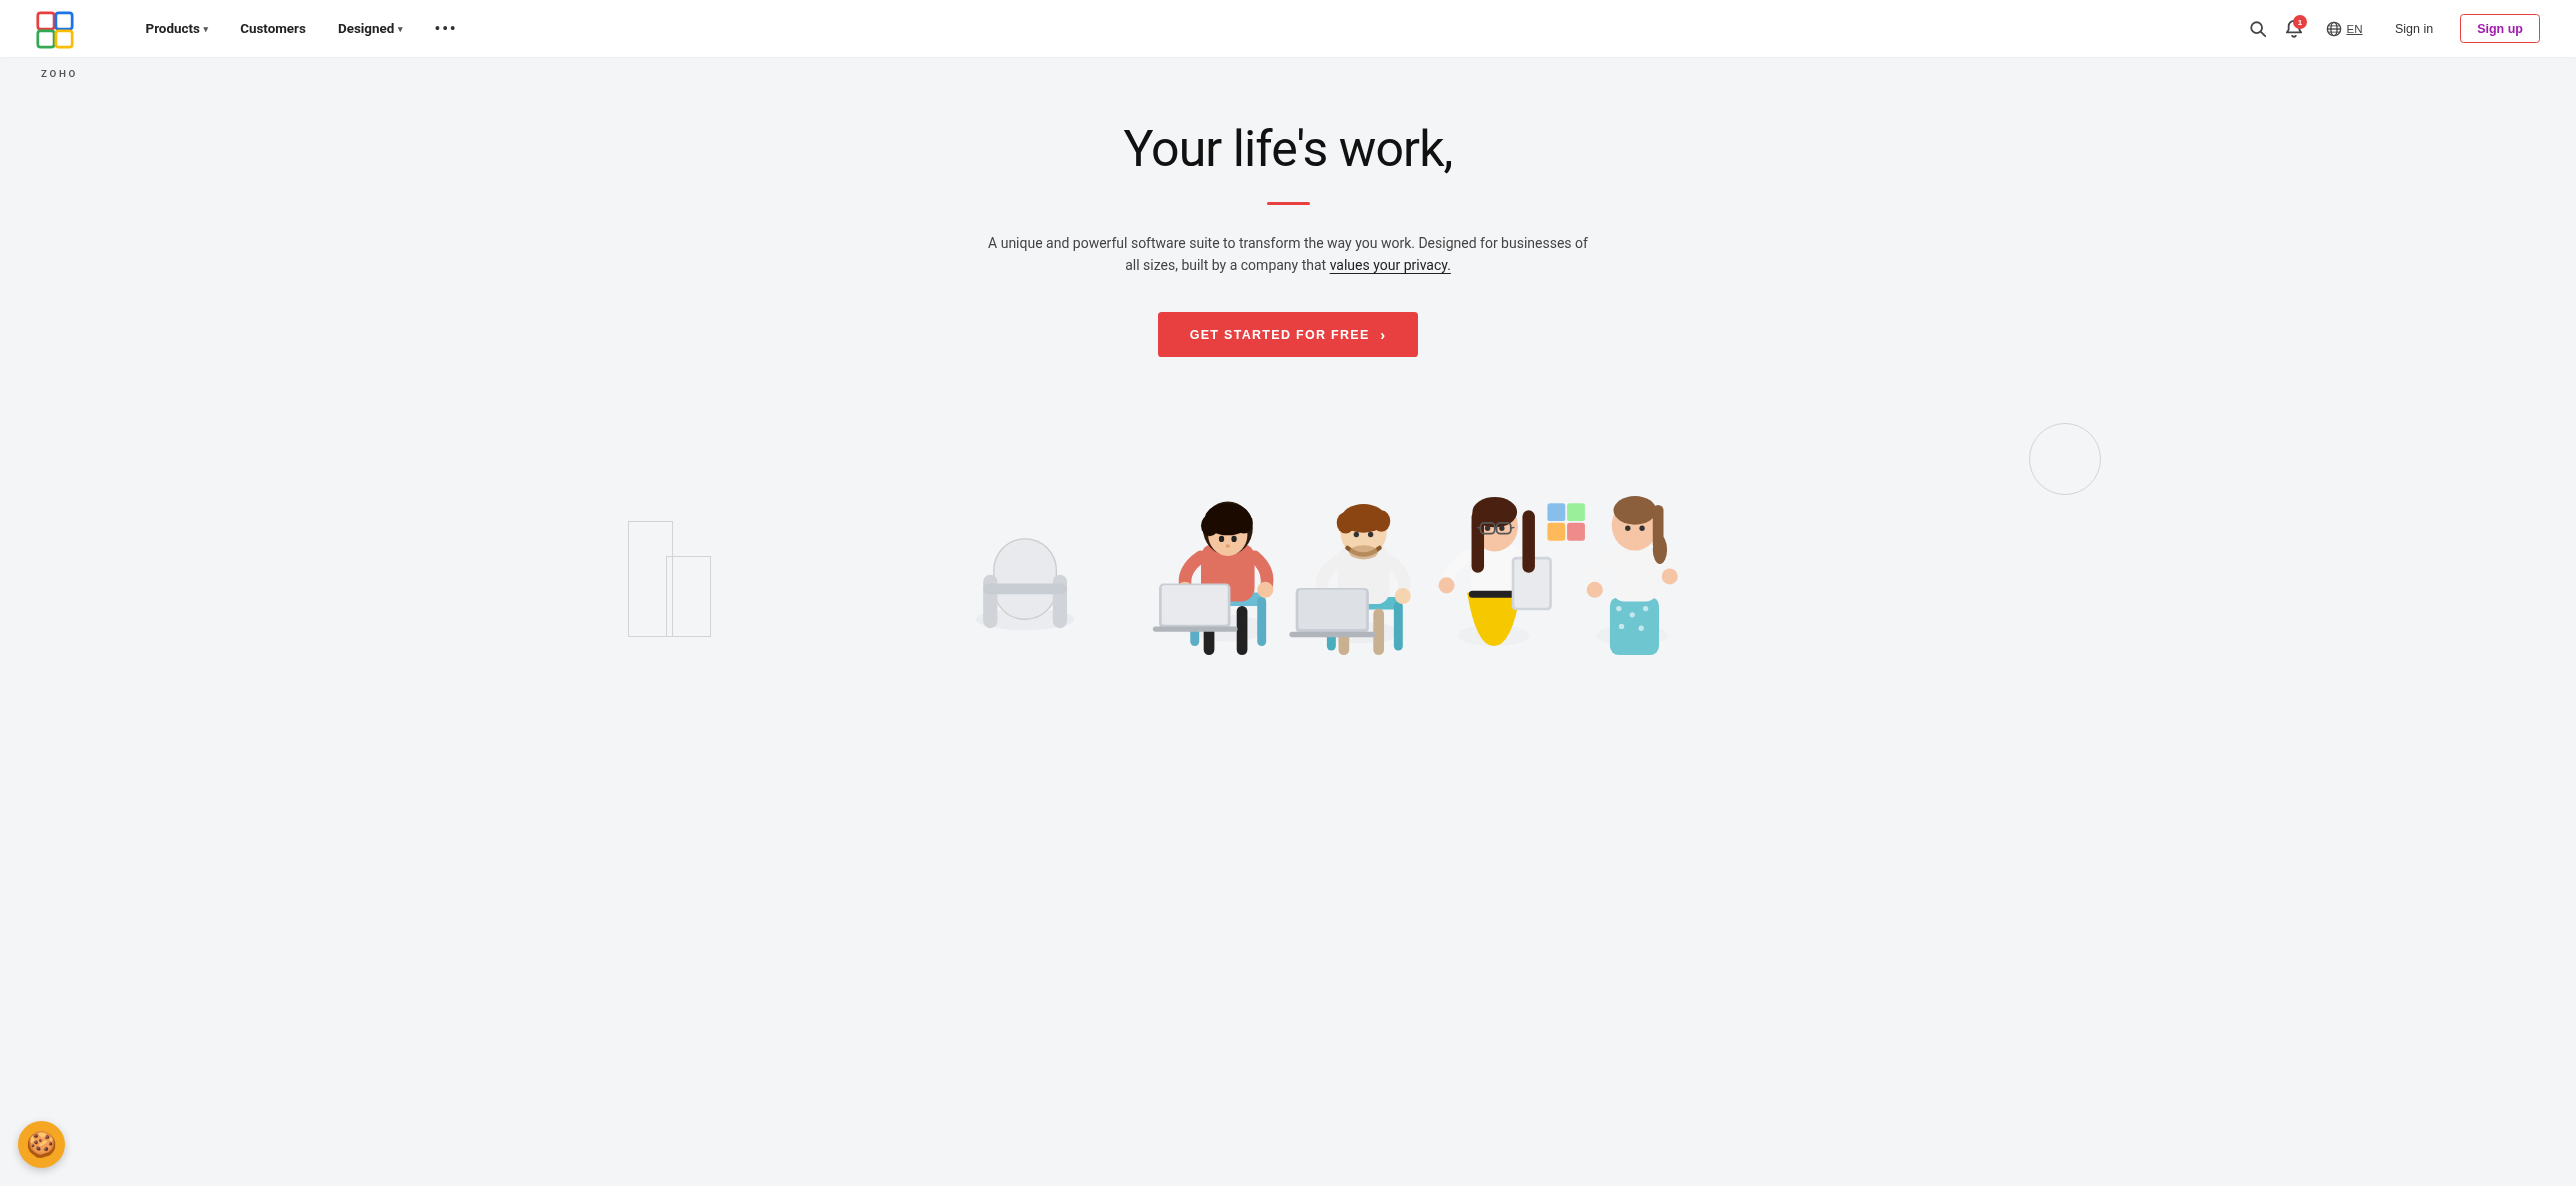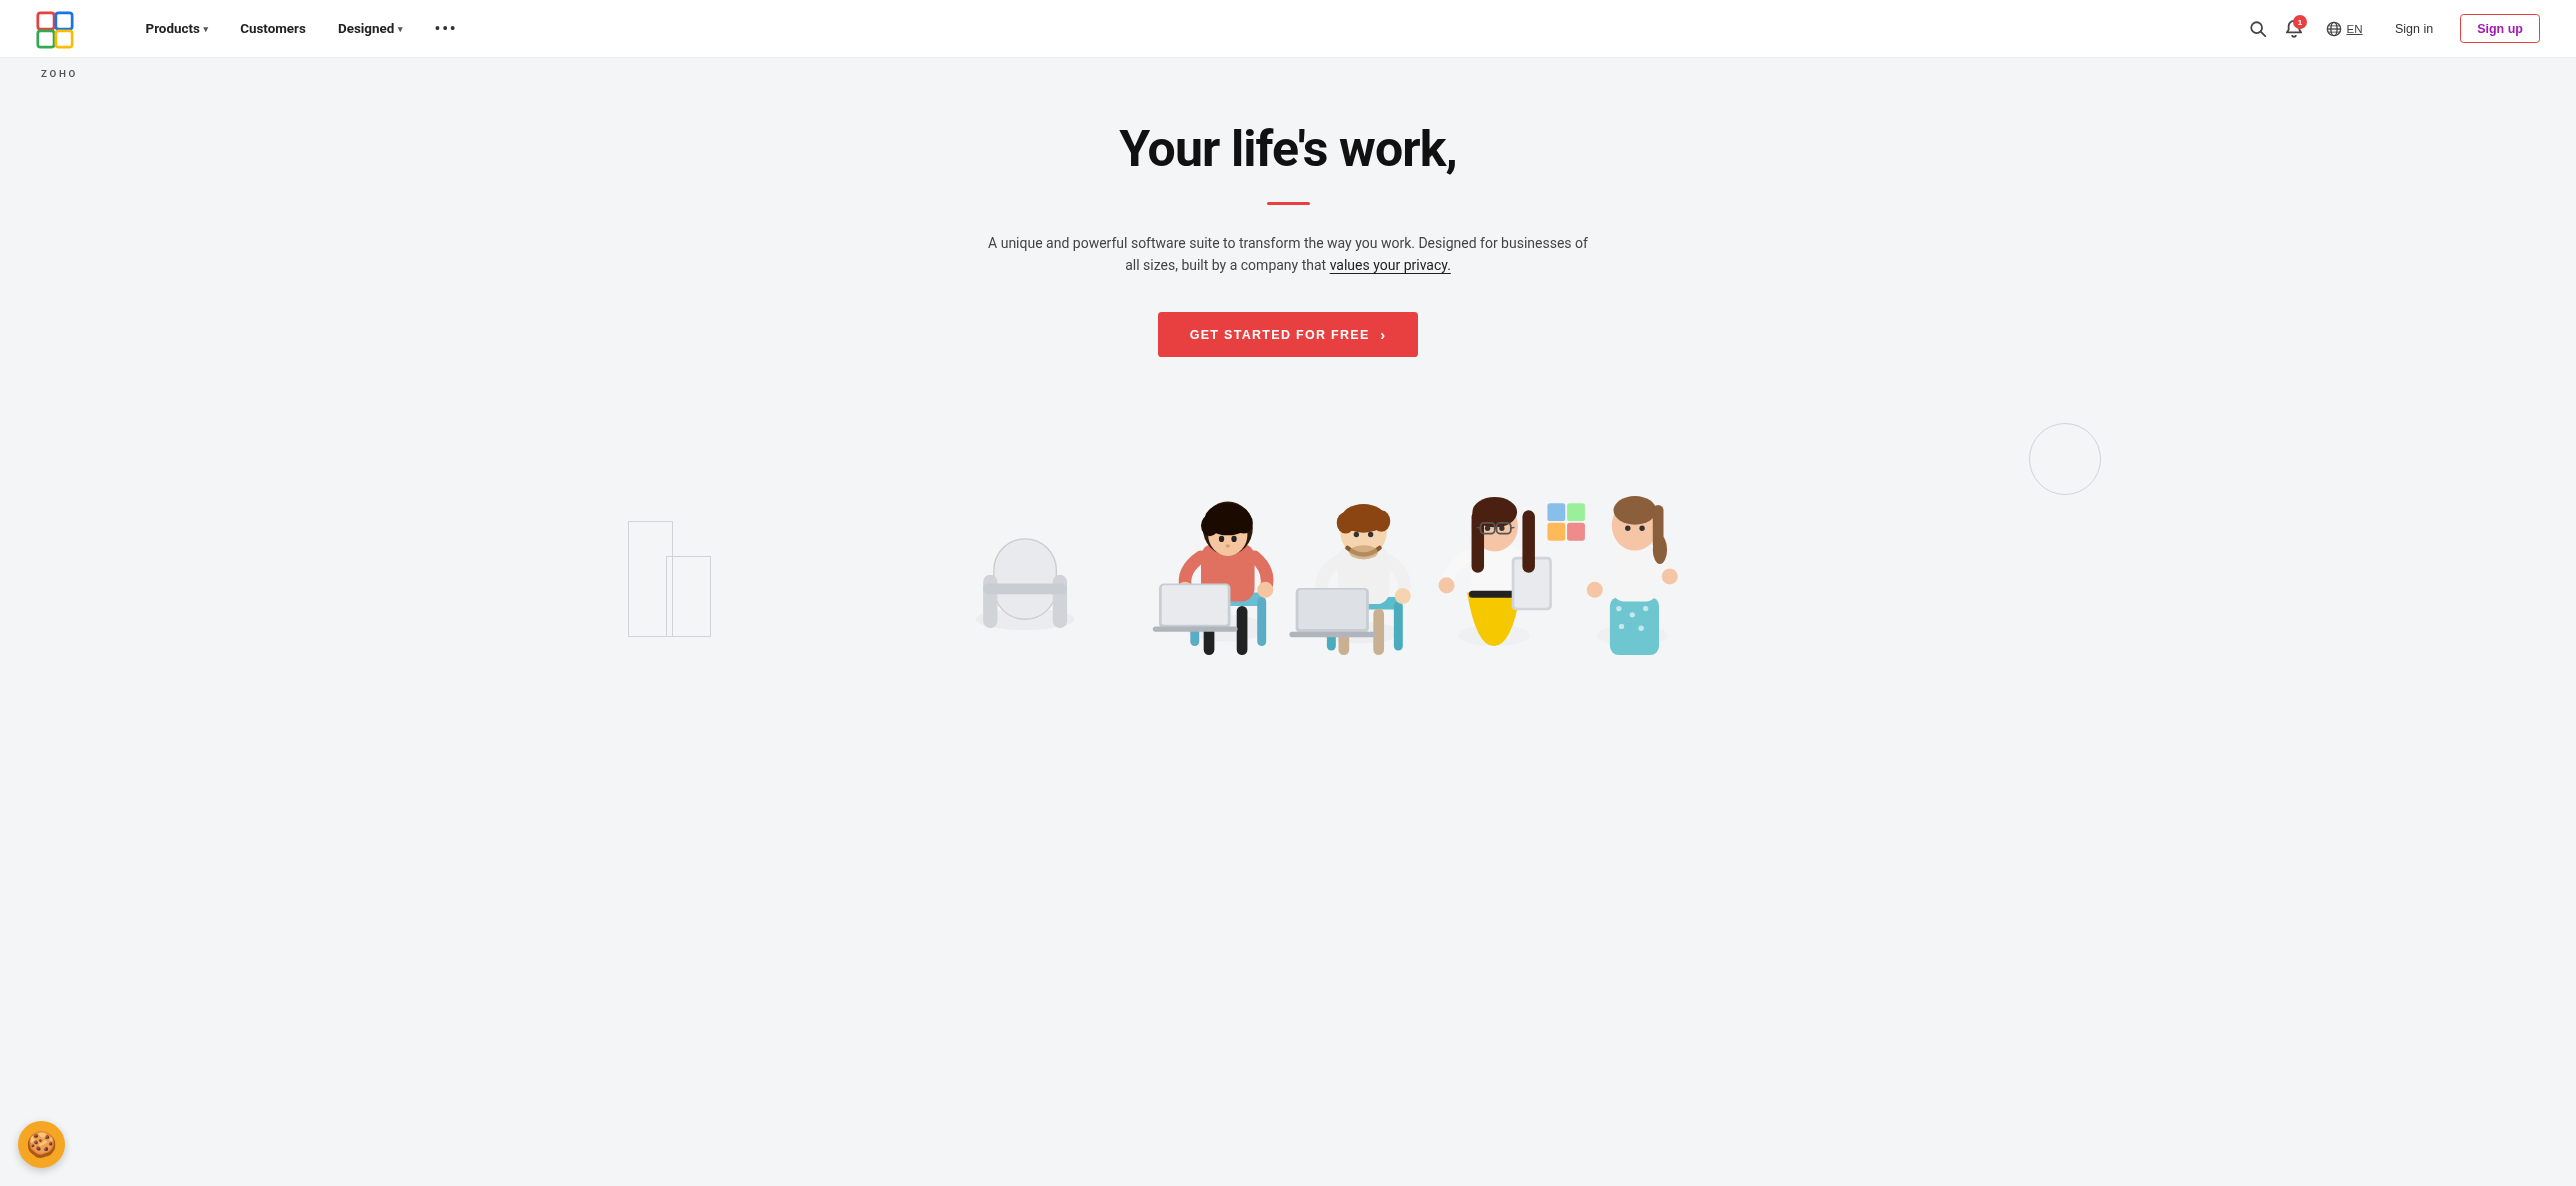--- a/index.html
+++ b/index.html
@@ -135,21 +135,21 @@
     .hero {
       background: #f4f5f7;
       text-align: center;
       padding: 63px 18px 0;
       min-height: 572px;
       position: relative;
       overflow: hidden;
     }
     .hero-title {
       font-size: 50px;
-      font-weight: 700;
+      font-weight: 400;
       color: #111;
       line-height: 1.18;
       max-width: 626px;
       margin: 0 auto 23px;
       letter-spacing: -0.9px;
     }
     .hero-divider {
       width: 43px;
       height: 2.7px;
       background: #e84040;

